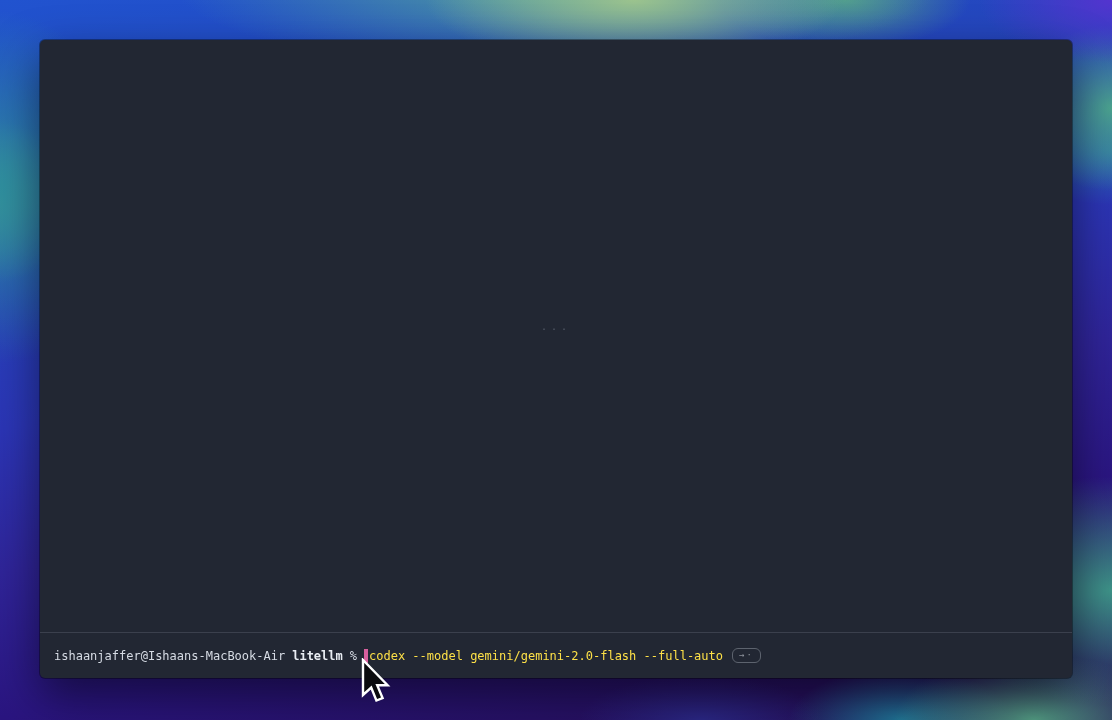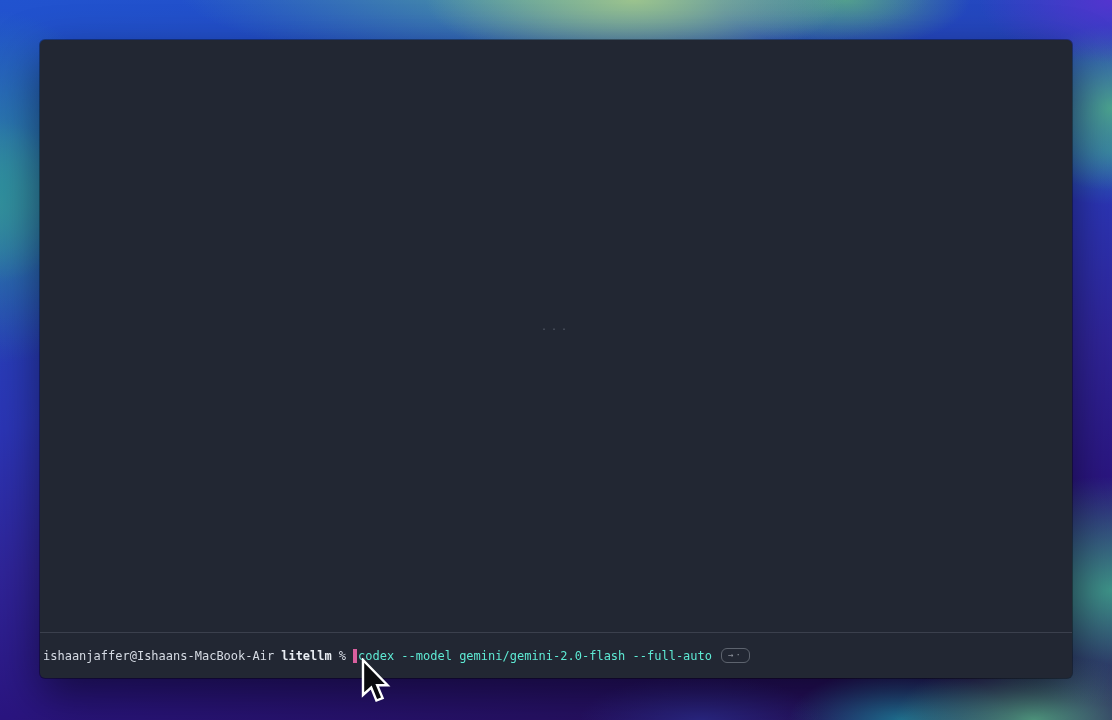--- a/index.html
+++ b/index.html
@@ -35,30 +35,30 @@
   .terminal-body{
     position:relative;flex:1 1 auto;
     border-bottom:1px solid #3b404d;
   }
   .dots{
     position:absolute;left:50%;top:284px;transform:translateX(-50%);
     color:rgba(130,140,156,.50);font-size:10px;letter-spacing:4px;
   }
   .prompt-bar{
     height:45px;display:flex;align-items:center;
-    padding-left:3px;font-size:12px;line-height:14px;white-space:pre;
+    padding-left:14px;font-size:12px;line-height:14px;white-space:pre;
   }
   .prompt-user{color:#d6dbe4;}
   .prompt-dir{color:#e9edf3;font-weight:bold;margin:16px 7px;}
   .prompt-sym{color:#d6dbe4;margin-right:7px;}
   .caret{
     display:inline-block;width:4px;height:14px;background:#d85f9e;
     margin-right:1px;vertical-align:middle;
   }
-  .suggestion{color:#5eead4;text-align:center;}
+  .suggestion{color:#fde047;text-align:center;}
   .hint-badge{
     display:inline-flex;align-items:center;justify-content:center;
     margin-left:9px;height:13px;padding:0 6px;
     border:1px solid #5d636e;border-radius:6px;
     color:#8d929c;font-size:9px;letter-spacing:2px;line-height:11px;
   }
   
   .pointer{position:absolute;left:361px;top:658px;}
 </style>
 </head>

